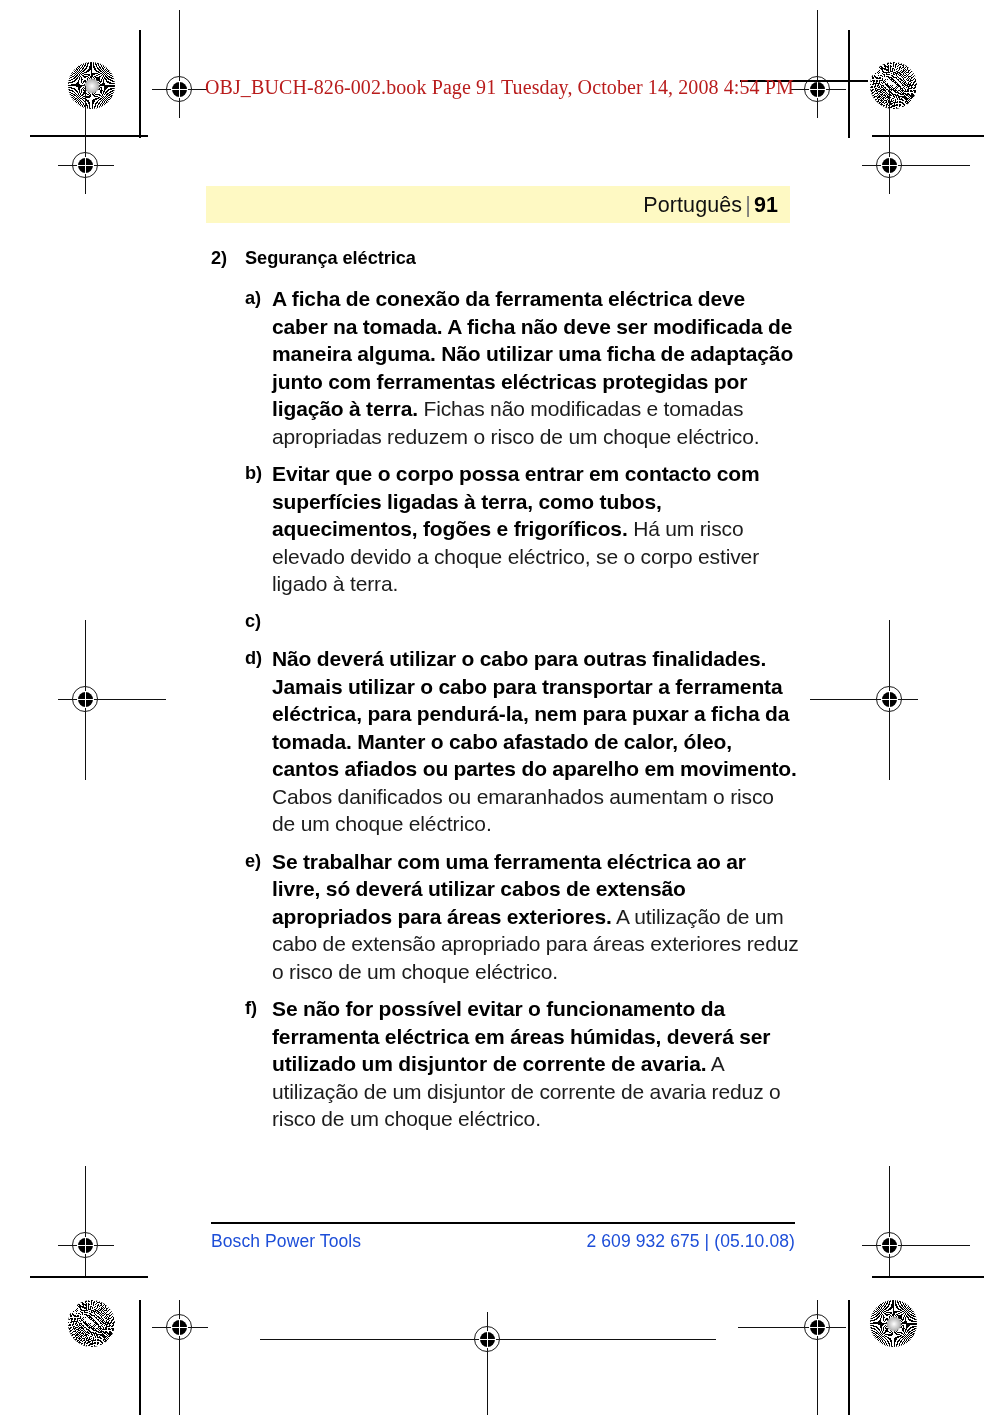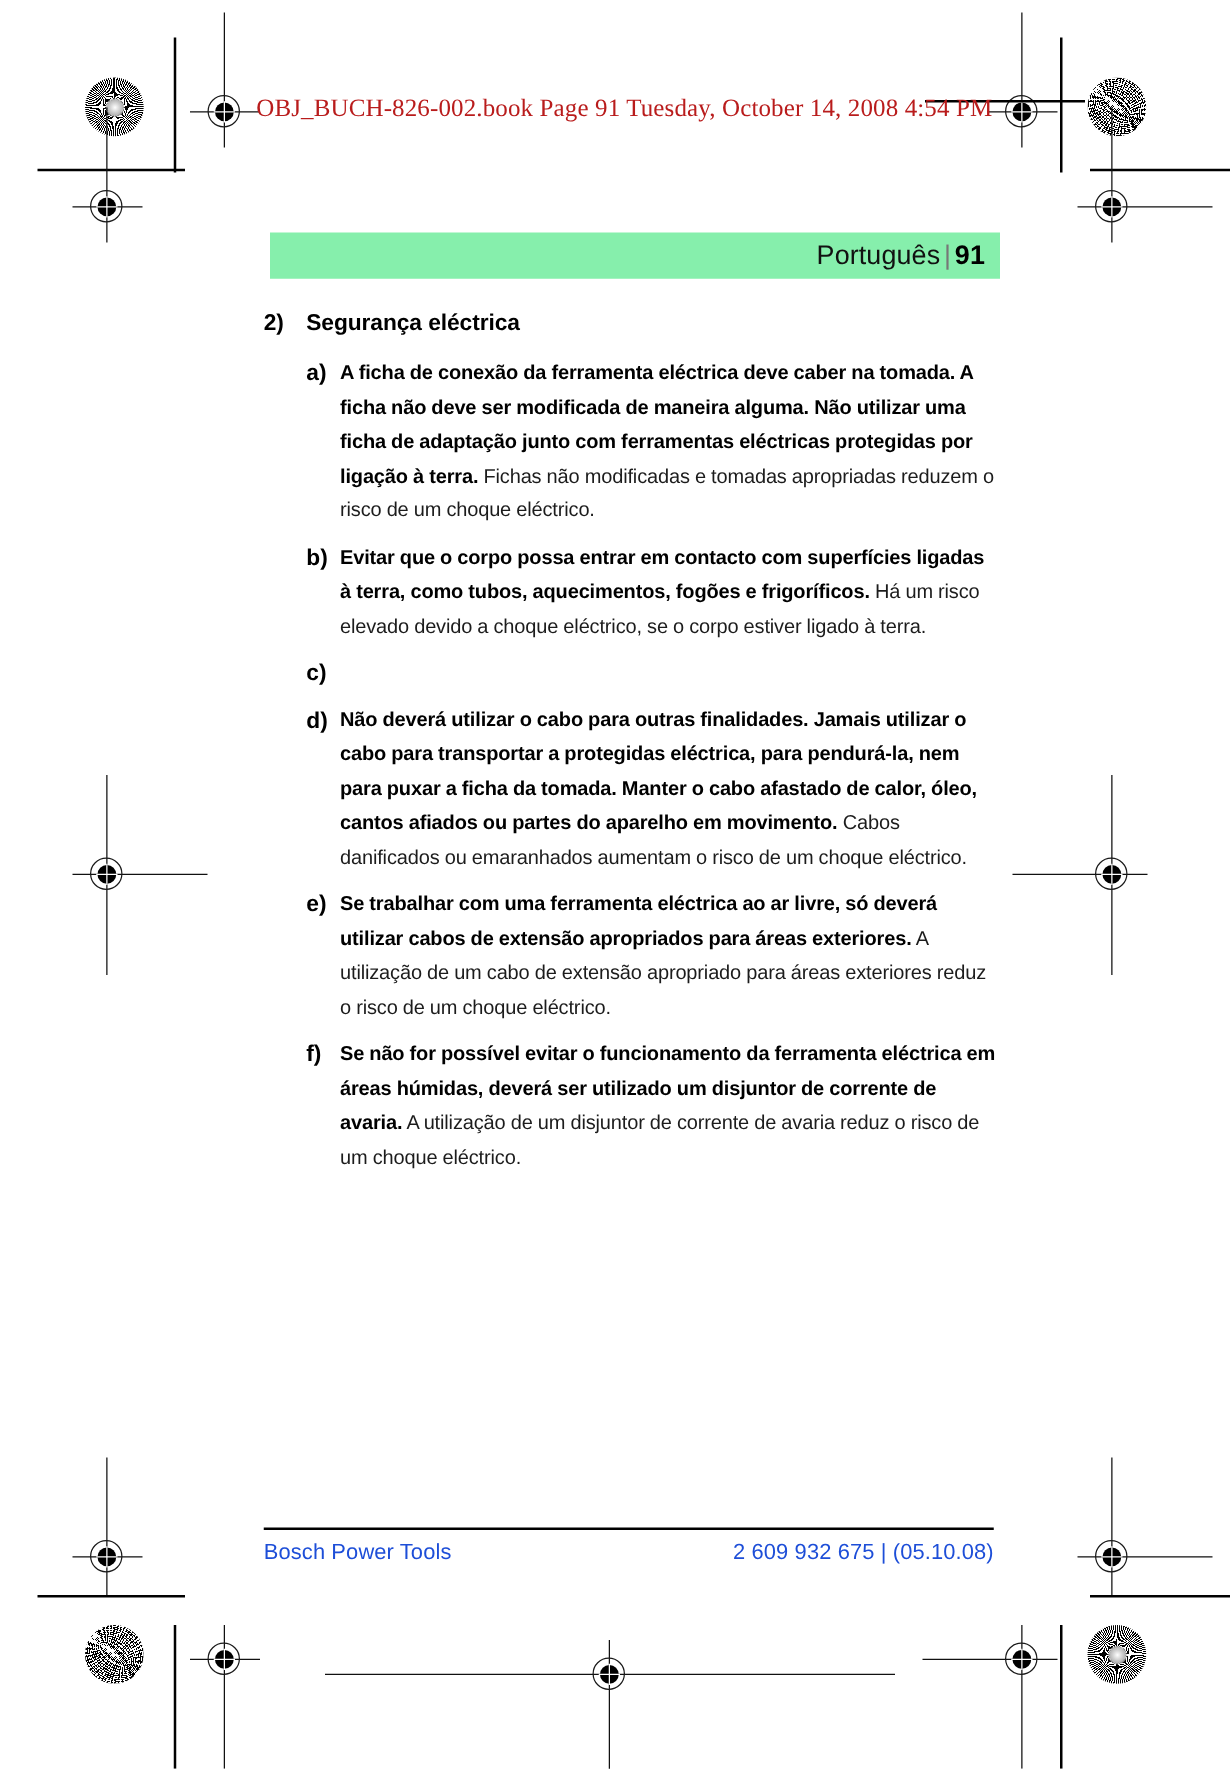--- a/index.html
+++ b/index.html
@@ -114,25 +114,25 @@
     width: 700px;
     font-family: "Liberation Serif", serif;
     font-size: 20px;
     color: #b91c1c;
     letter-spacing: 0.1px;
     white-space: nowrap;
   }
 
   .lang-bar {
     position: absolute;
-    left: 216px;
+    left: 206px;
     top: 186px;
     width: 584px;
     height: 37px;
-    background: #86efac;
+    background: #fef9c3;
     box-sizing: border-box;
   }
   .lang-bar-inner {
     position: absolute;
     right: 12px;
     top: 50%;
     transform: translateY(-50%);
     font-size: 21.5px;
     color: #111;
     white-space: nowrap;
@@ -178,21 +178,21 @@
   .clause .marker {
     width: 27px;
     flex: none;
     font-weight: 700;
     font-size: 18.2px;
     color: #000;
     line-height: 27.5px;
   }
   .clause .body {
     flex: 1;
-    font-size: 16px;
+    font-size: 21px;
     line-height: 27.5px;
     color: #1c1c1c;
     letter-spacing: -0.12px;
     word-spacing: -0.2px;
   }
   .clause .body b {
     font-weight: 700;
     color: #000;
   }
 
@@ -332,21 +332,21 @@
       </div>
       <div class="clause">
         <span class="marker">b)</span>
         <div class="body"><b>Evitar que o corpo possa entrar em contacto com superfícies ligadas à terra, como tubos, aquecimentos, fogões e frigoríficos.</b><span> Há um risco elevado devido a choque eléctrico, se o corpo estiver ligado à terra.</span></div>
       </div>
       <div class="clause">
         <span class="marker">c)</span>
       </div>
       <div class="clause">
         <span class="marker">d)</span>
-        <div class="body"><b>Não deverá utilizar o cabo para outras finalidades. Jamais utilizar o cabo para transportar a protegidas eléctrica, para pendurá-la, nem para puxar a ficha da tomada. Manter o cabo afastado de calor, óleo, cantos afiados ou partes do aparelho em movimento.</b><span> Cabos danificados ou emaranhados aumentam o risco de um choque eléctrico.</span></div>
+        <div class="body"><b>Não deverá utilizar o cabo para outras finalidades. Jamais utilizar o cabo para transportar a ferramenta eléctrica, para pendurá-la, nem para puxar a ficha da tomada. Manter o cabo afastado de calor, óleo, cantos afiados ou partes do aparelho em movimento.</b><span> Cabos danificados ou emaranhados aumentam o risco de um choque eléctrico.</span></div>
       </div>
       <div class="clause">
         <span class="marker">e)</span>
         <div class="body"><b>Se trabalhar com uma ferramenta eléctrica ao ar livre, só deverá utilizar cabos de extensão apropriados para áreas exteriores.</b><span> A utilização de um cabo de extensão apropriado para áreas exteriores reduz o risco de um choque eléctrico.</span></div>
       </div>
       <div class="clause">
         <span class="marker">f)</span>
         <div class="body"><b>Se não for possível evitar o funcionamento da ferramenta eléctrica em áreas húmidas, deverá ser utilizado um disjuntor de corrente de avaria.</b><span> A utilização de um disjuntor de corrente de avaria reduz o risco de um choque eléctrico.</span></div>
       </div>
     </div>

